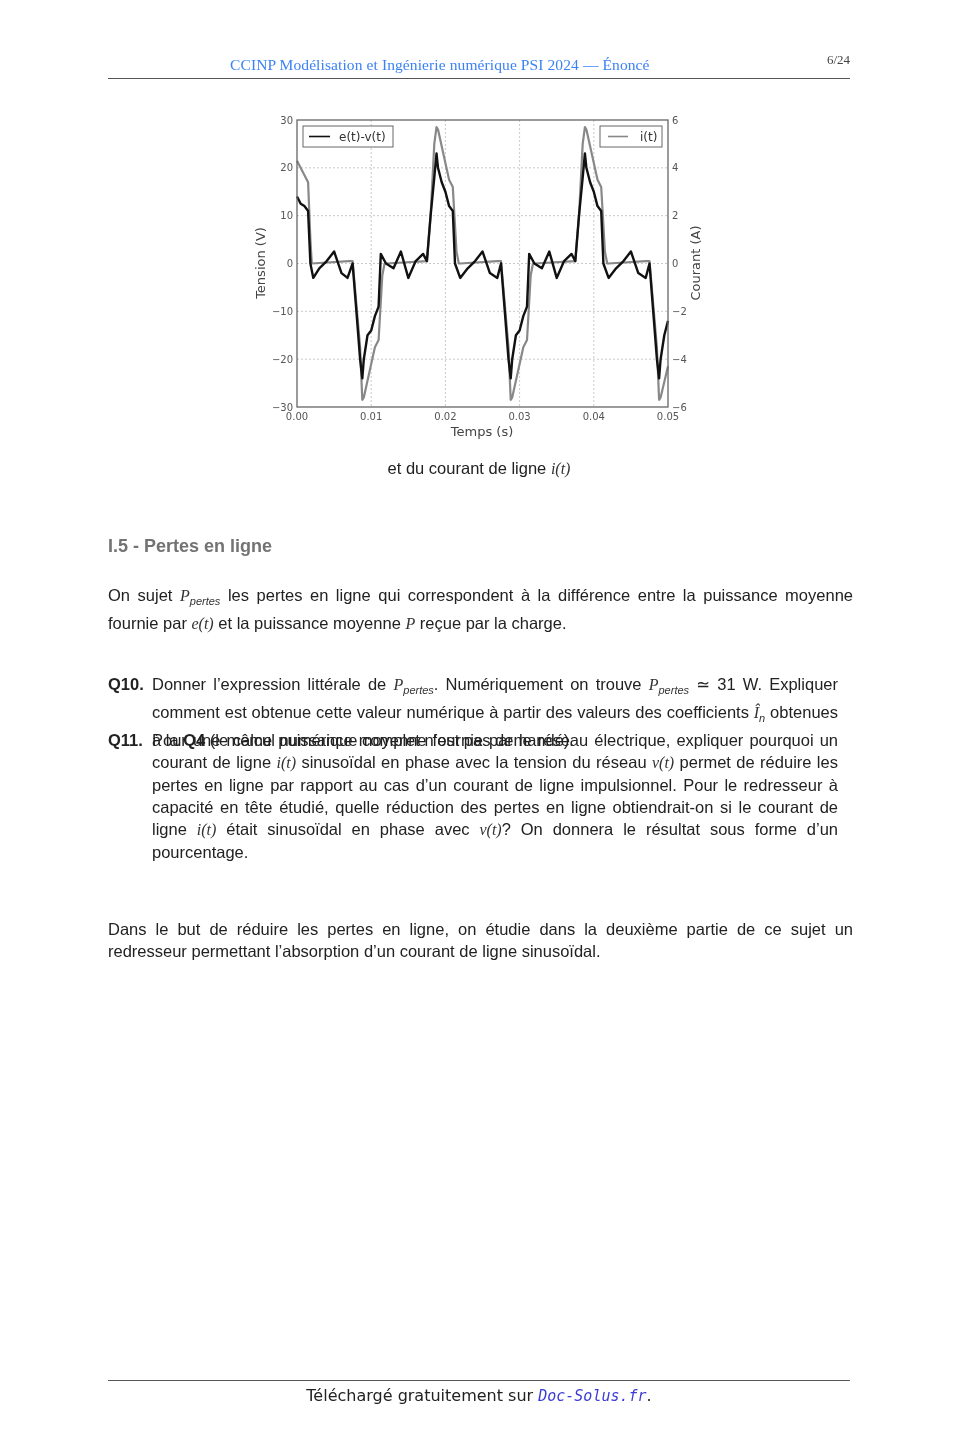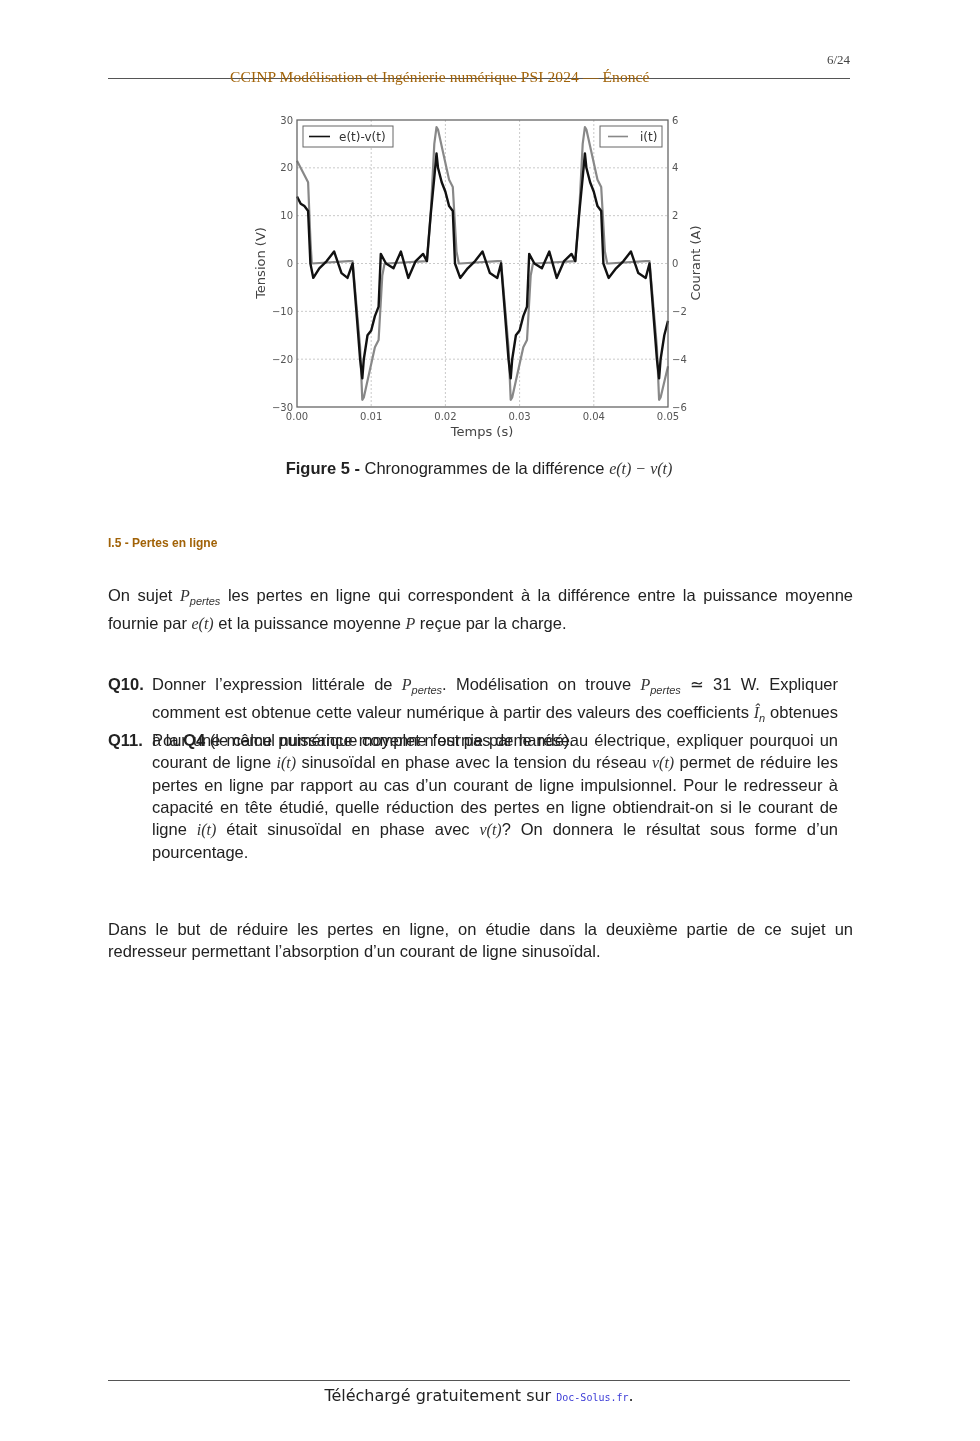--- a/index.html
+++ b/index.html
@@ -1,32 +1,32 @@
 <!DOCTYPE html>
 <html><head>
 <meta charset="utf-8">
 <style>
   html, body { margin:0; padding:0; background:#ffffff; }
   body { width:980px; height:1441px; position:relative; overflow:hidden; font-family:"Liberation Sans", sans-serif; color:#1a1a1a; }
   .header { position:absolute; left:108px; top:52px; width:742px; height:26px; border-bottom:1.3px solid #555; font-family:"DejaVu Serif", serif; }
-  .header .title { position:absolute; left:122px; top:16px; font-size:15.5px; color:#a16207; font-family:"Liberation Serif", serif; letter-spacing:0.1px; }
+  .header .title { position:absolute; left:122px; top:4px; font-size:15.5px; color:#3b82f6; font-family:"Liberation Serif", serif; letter-spacing:0.1px; }
   .header .page { position:absolute; right:0px; top:0px; font-size:13px; color:#444; font-family:"Liberation Serif", serif; }
   .figure { position:absolute; left:240px; top:108px; width:470px; height:340px; }
   .caption { position:absolute; left:108px; top:457px; width:742px; text-align:center; font-size:16.5px; line-height:22px; color:#222; }
   .caption b { font-weight:bold; }
   .math { font-family:"Liberation Serif", serif; font-style:italic; font-size:16px; color:#333; }
-  .section { position:absolute; left:108px; top:536px; font-size:12px; font-weight:bold; color:#a16207; }
+  .section { position:absolute; left:108px; top:536px; font-size:18px; font-weight:bold; color:#737373; }
   .para { position:absolute; left:108px; width:745px; font-size:16.5px; line-height:22px; color:#222; text-align:justify; }
   .q { position:absolute; left:108px; width:730px; font-size:16.5px; line-height:22px; color:#222; text-align:justify; }
   .q .qlabel { position:absolute; left:0; top:0; font-weight:bold; }
   .q .qbody { margin-left:44px; }
   .sub { font-size:11px; vertical-align:-4px; font-family:Liberation Sans, sans-serif; font-style:italic; }
   .footer-rule { position:absolute; left:108px; top:1380px; width:742px; border-top:1.3px solid #555; }
   .footer { position:absolute; left:108px; top:1386px; width:742px; text-align:center; font-size:16px; color:#222; font-family:"DejaVu Sans", sans-serif; }
-  .footer a { color:#3b3bd6; text-decoration:none; font-family:"DejaVu Sans Mono", monospace; font-size:10px; }
+  .footer a { color:#3b3bd6; text-decoration:none; font-family:"DejaVu Sans Mono", monospace; font-size:15px;font-style:italic; }
   svg text { font-family:"DejaVu Sans", sans-serif; }
 </style>
 </head>
 <body>
 
 <div class="header">
   <span class="title">CCINP Modélisation et Ingénierie numérique PSI 2024 — Énoncé</span>
   <span class="page">6/24</span>
 </div>
 
@@ -81,43 +81,42 @@
     <g>
       <rect x="600" y="126" width="62" height="21" fill="#fff" stroke="#666" stroke-width="1"></rect>
       <line x1="608" y1="136.5" x2="628" y2="136.5" stroke="#888" stroke-width="1.6"></line>
       <text id="leg2" x="640" y="141" font-size="12" fill="#333">i(t)</text>
     </g>
   </svg>
 </div>
 
 <div class="caption">
   <div>
-    <b>Figure 5 -</b>
-    <span>Chronogrammes de la différence</span>
-    <span class="math">e(t) − v(t)</span>
+    <span>et du courant de ligne</span>
+    <span class="math">i(t)</span>
   </div>
 </div>
 
 <div class="section">I.5 - Pertes en ligne</div>
 
 <div class="para" style="top:584px;">
   <span>On sujet</span>
   <span class="math"><span>P</span><span class="sub">pertes</span></span>
   <span>les pertes en ligne qui correspondent à la différence entre la puissance moyenne fournie par</span>
   <span class="math">e(t)</span>
   <span>et la puissance moyenne</span>
   <span class="math">P</span>
   <span>reçue par la charge.</span>
 </div>
 
 <div class="q" style="top:673px;">
   <span class="qlabel">Q10.</span>
   <div class="qbody">
     <span>Donner l’expression littérale de</span>
-    <span class="math"><span>P</span><span class="sub">pertes</span></span><span>. Modélisation on trouve</span>
+    <span class="math"><span>P</span><span class="sub">pertes</span></span><span>. Numériquement on trouve</span>
     <span class="math"><span>P</span><span class="sub">pertes</span></span>
     <span>≃ 31 W. Expliquer comment est obtenue cette valeur numérique à partir des valeurs des coefficients</span>
     <span class="math"><span>Î</span><span class="sub">n</span></span>
     <span>obtenues à la</span>
     <b>Q4</b>
     <span>(le calcul numérique complet n’est pas demandé).</span>
   </div>
 </div>
 
 <div class="q" style="top:729px;">

